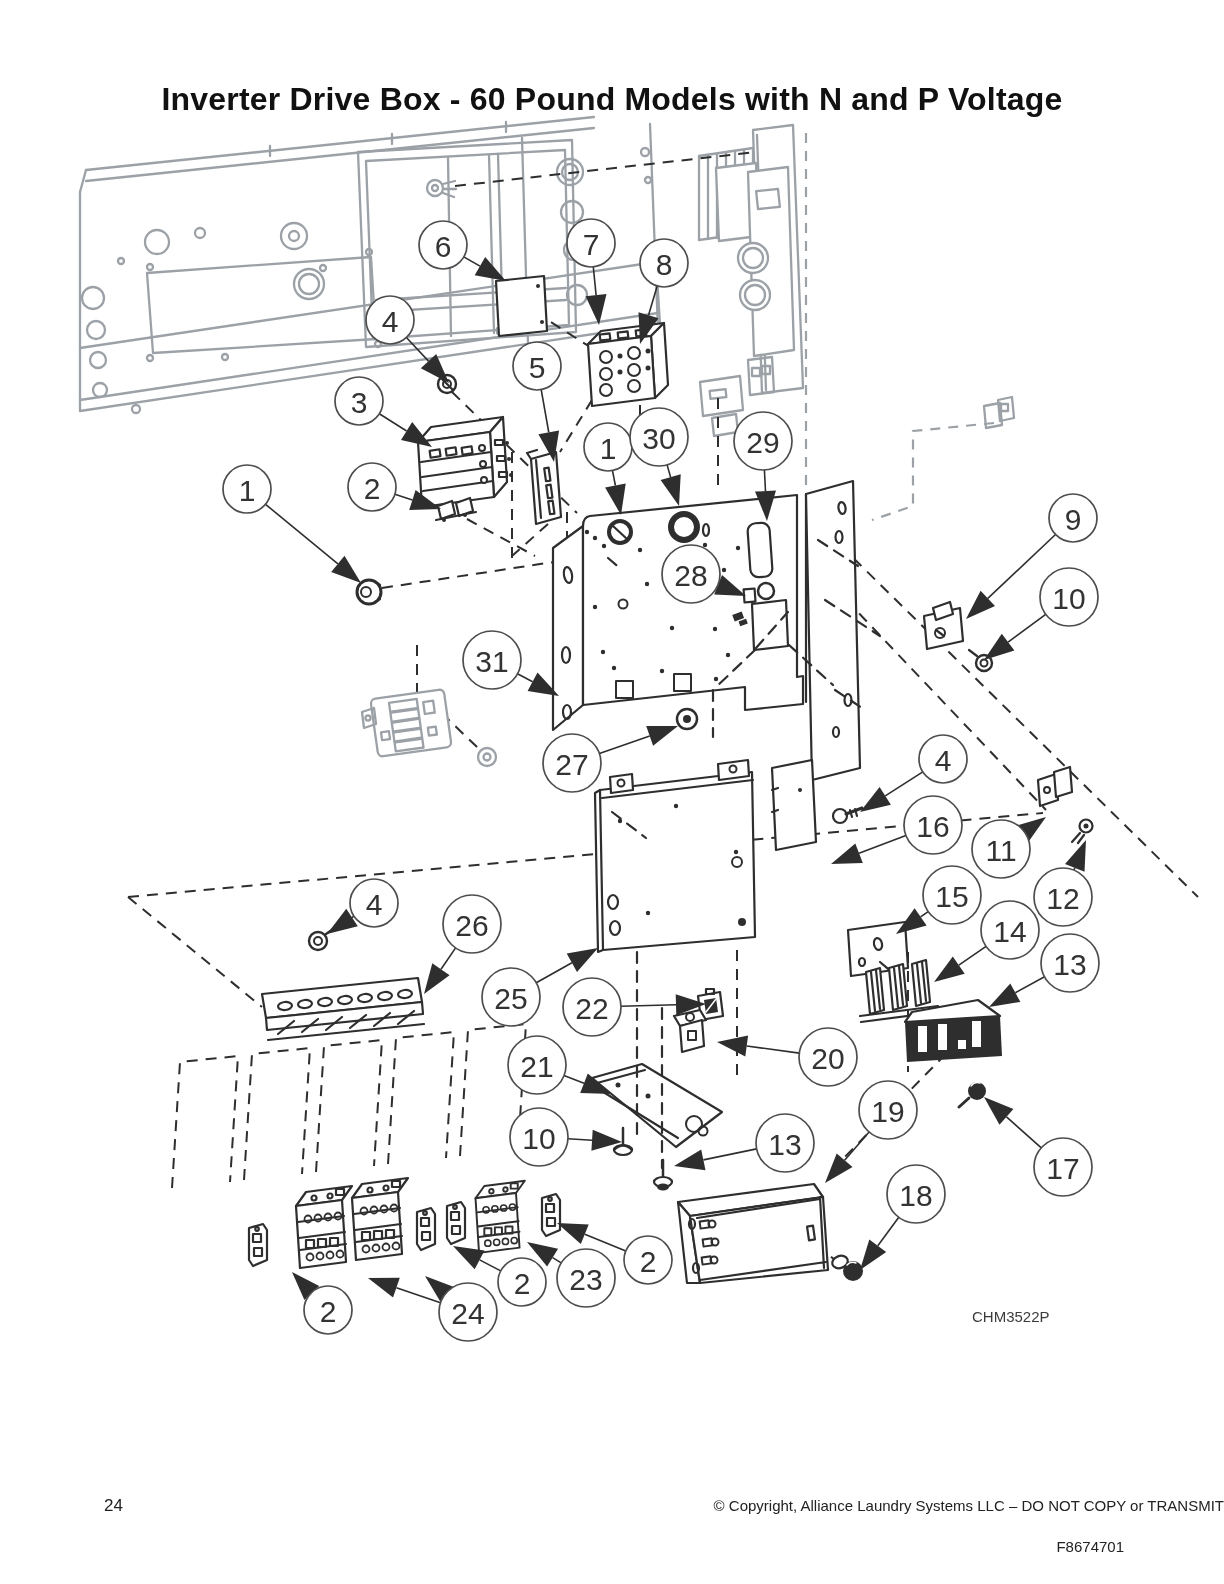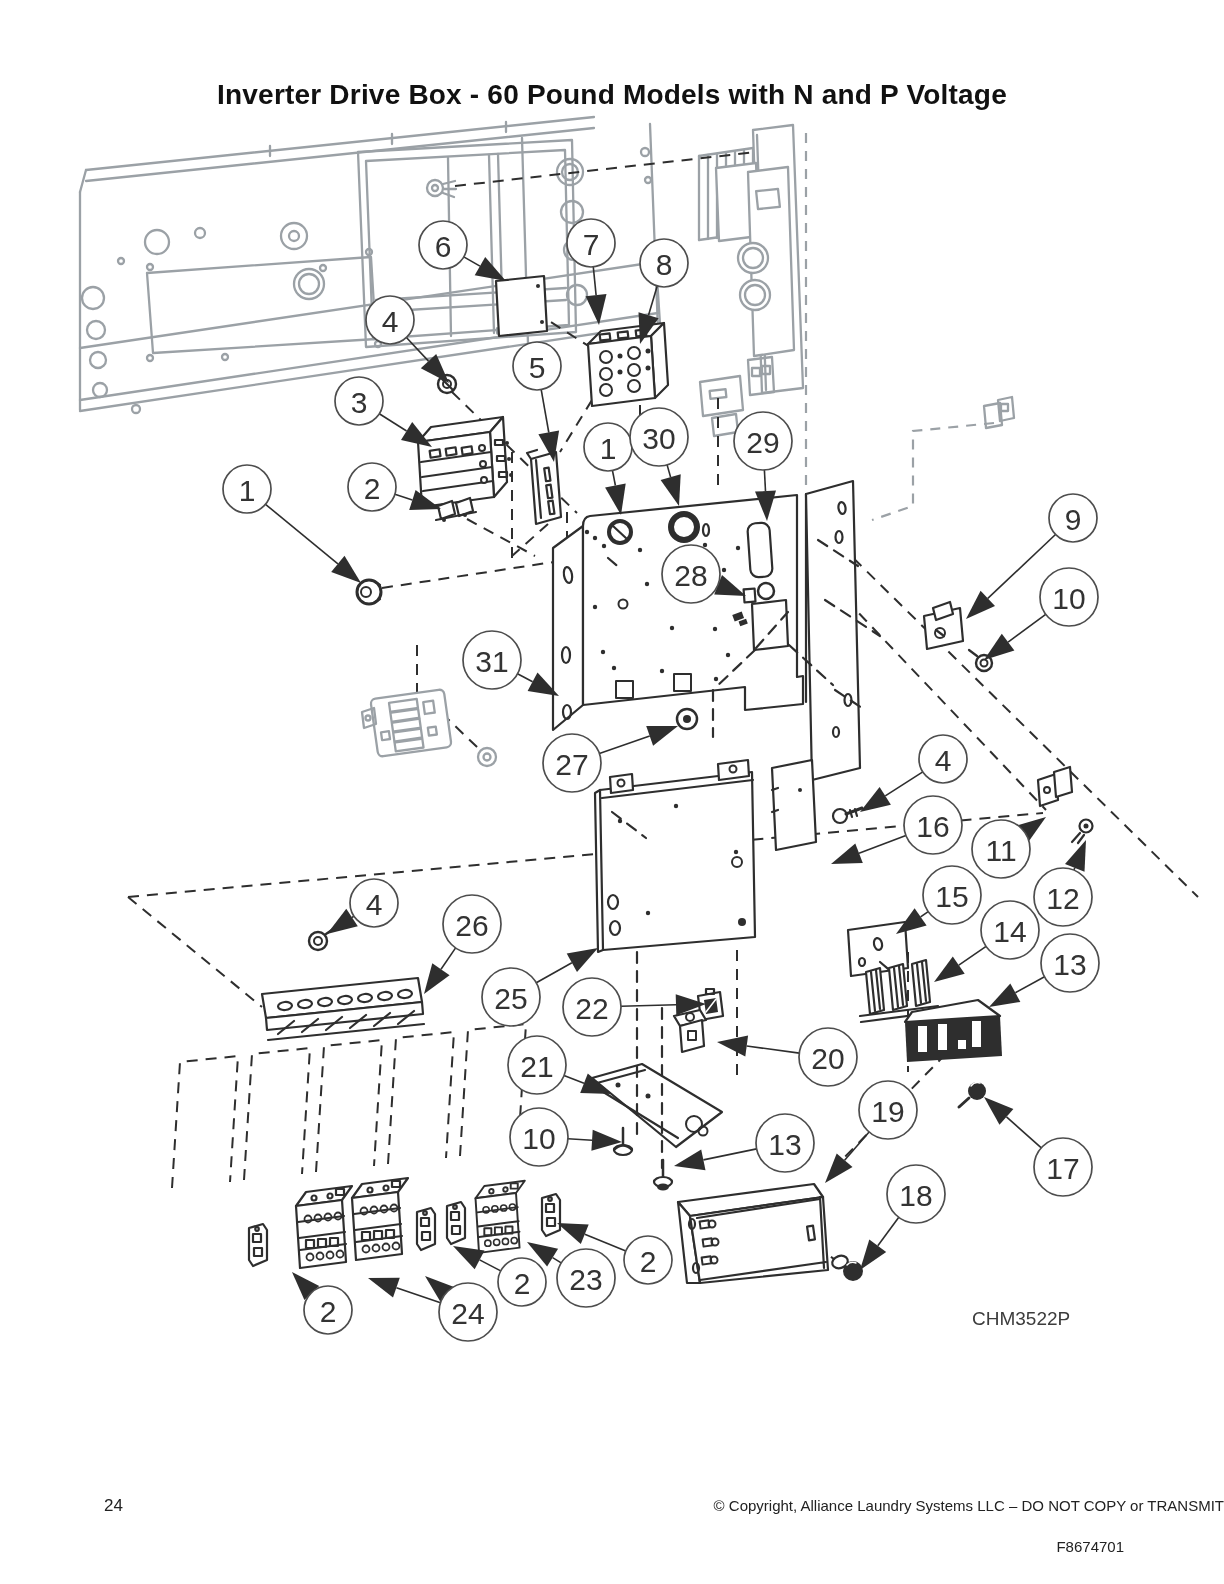--- a/index.html
+++ b/index.html
@@ -1,20 +1,20 @@
 <!DOCTYPE html>
 <html><head>
 <meta charset="utf-8">
 <style>
   html,body{margin:0;padding:0;background:#e8e8e8;}
   .page{position:relative;width:1224px;height:1584px;background:#fff;margin:0 auto;overflow:hidden;
         font-family:"Liberation Sans",sans-serif;}
   .page-title{position:absolute;top:60px;left:0;width:100%;text-align:center;
-        font-size:28px;font-weight:700;color:#111;letter-spacing:.2px;}
-  .figure-code{position:absolute;left:972px;top:1308px;font-size:19px;color:#3c3c3c;}
+        font-size:32px;font-weight:700;color:#111;letter-spacing:.2px;}
+  .figure-code{position:absolute;left:972px;top:1308px;font-size:15px;color:#3c3c3c;}
   .footer{position:absolute;left:0;top:1494px;width:100%;height:30px;font-size:15px;color:#222;}
   .footer .pageno{position:absolute;left:104px;top:2px;font-size:17px;}
   .footer .copyright{position:absolute;left:0;width:100%;text-align:right;top:3px;}
   .footer .docno{position:absolute;right:100px;top:3px;margin-top:41px;}
   svg.diagram{position:absolute;left:0;top:0;width:1224px;height:1584px;}
   .gry{stroke:#9ba1a6;fill:none;stroke-width:2.3;stroke-linejoin:round;stroke-linecap:round;}
   .gryd{stroke:#9ba1a6;fill:none;stroke-width:2.2;stroke-dasharray:10 8;}
   .inkd{stroke:#2e2e2e;fill:none;stroke-width:2;stroke-dasharray:11 8;}
   .ink{stroke:#2e2e2e;fill:none;stroke-width:2.2;stroke-linejoin:round;stroke-linecap:round;}
   .fw{fill:#fff;}

